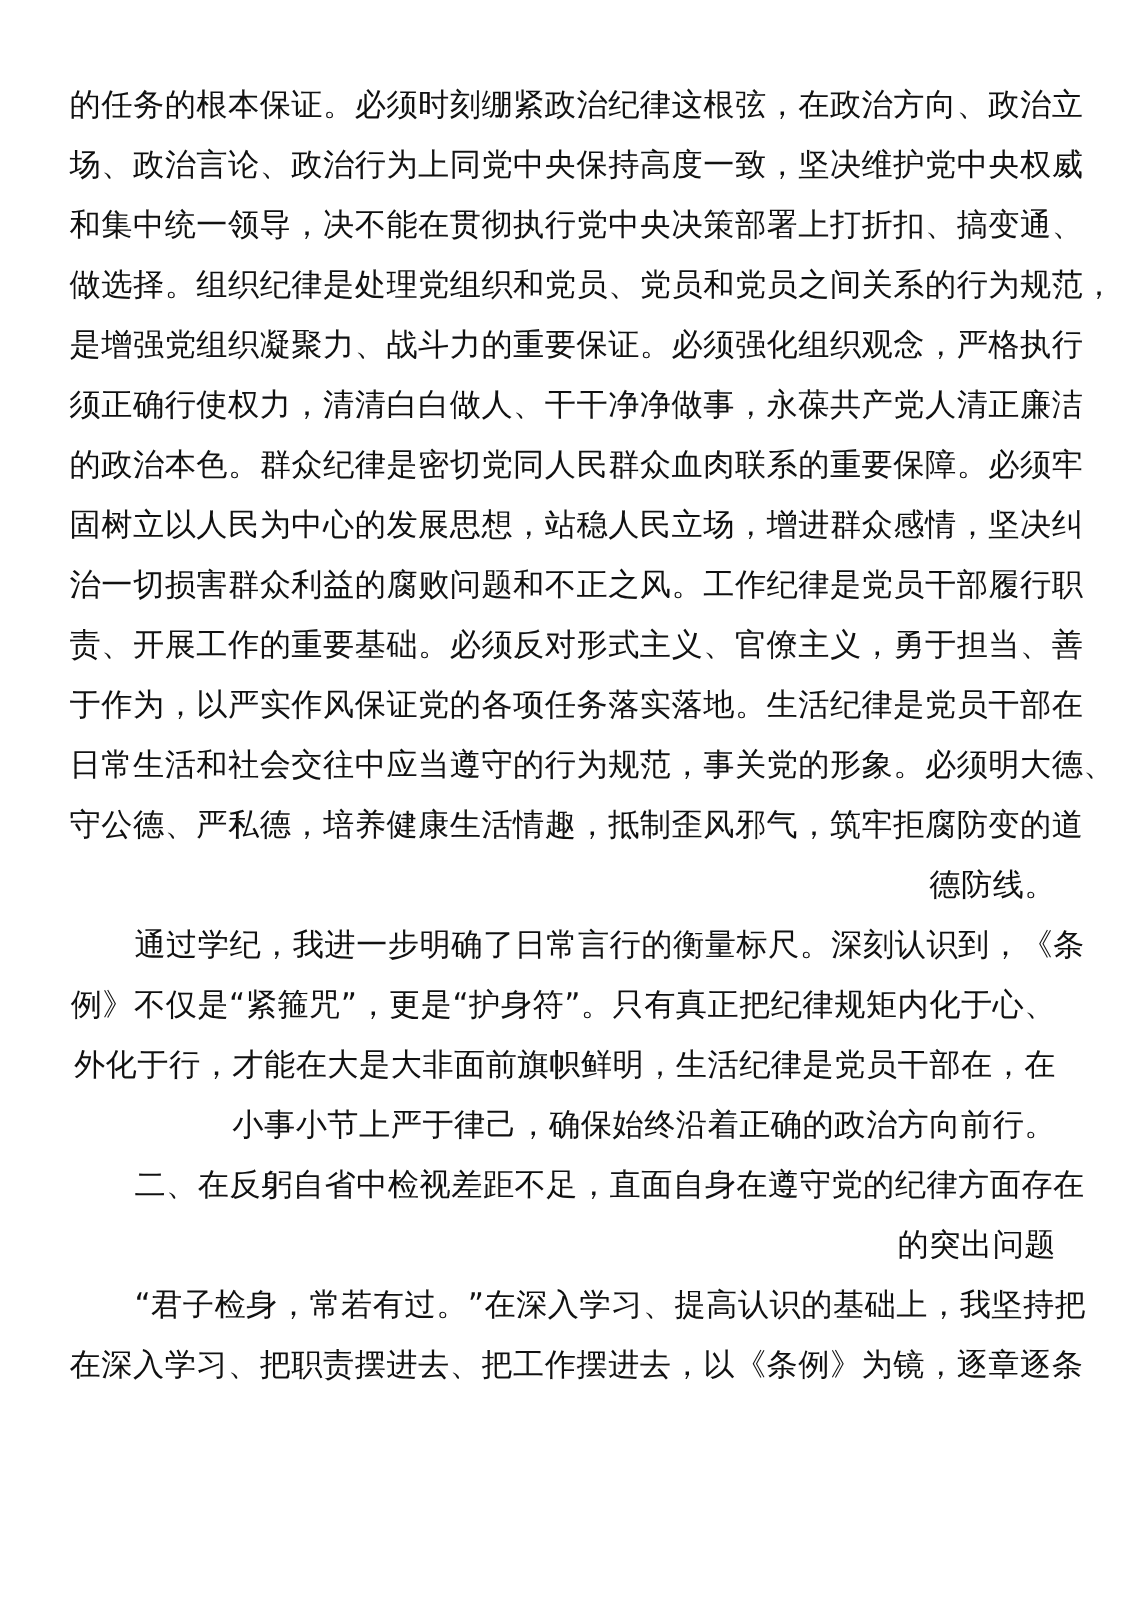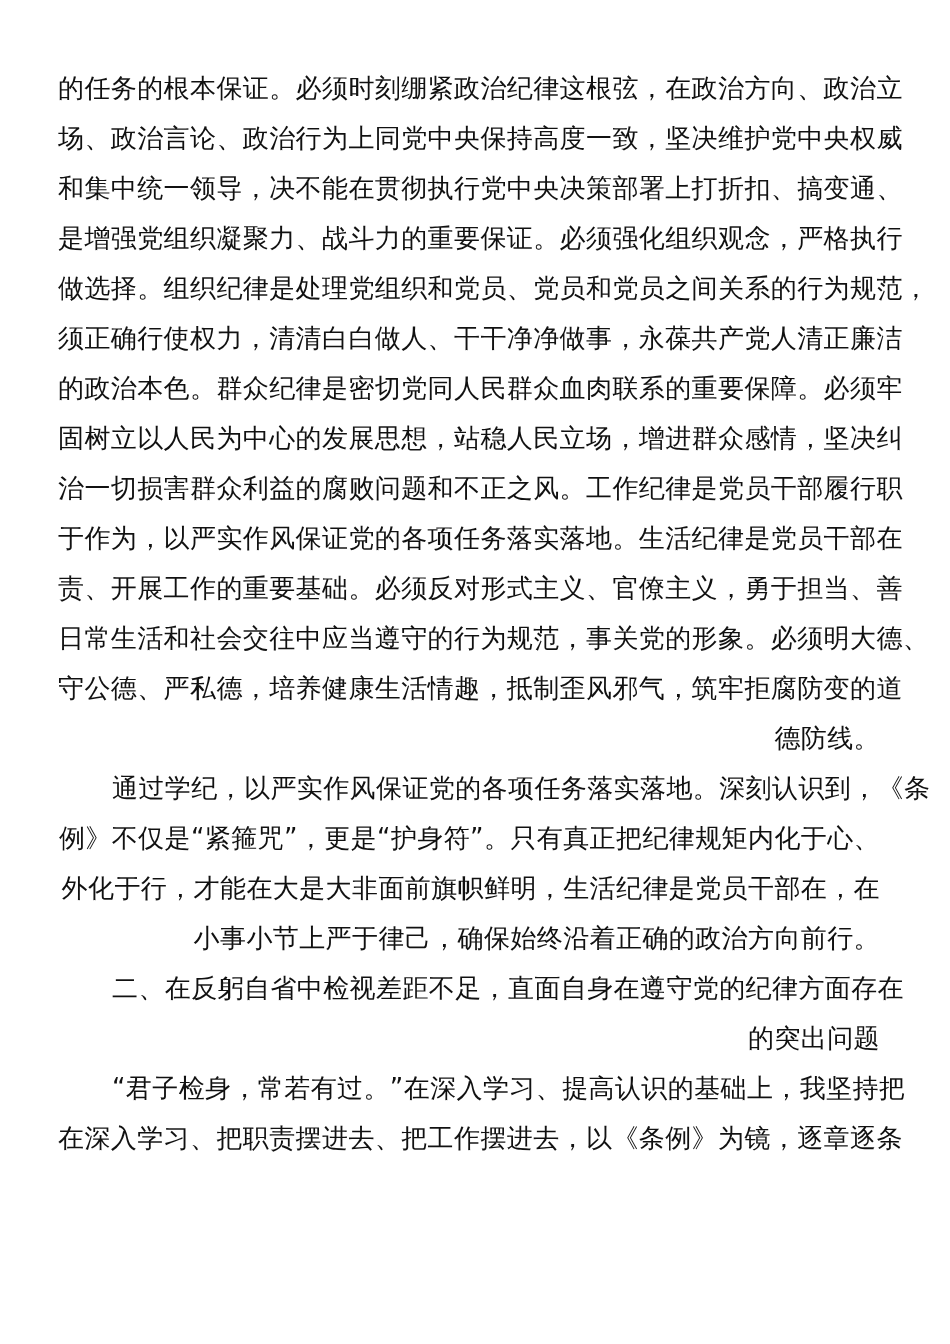--- a/index.html
+++ b/index.html
@@ -22,32 +22,32 @@
   }
   .indent { padding-left: 54px; }
 </style>
 </head>
 <body>
 
 <div class="page">
   <div class="line">的任务的根本保证。必须时刻绷紧政治纪律这根弦，在政治方向、政治立</div>
   <div class="line">场、政治言论、政治行为上同党中央保持高度一致，坚决维护党中央权威</div>
   <div class="line">和集中统一领导，决不能在贯彻执行党中央决策部署上打折扣、搞变通、</div>
+  <div class="line">做选择。组织纪律是处理党组织和党员、党员和党员之间关系的行为规范，</div>
   <div class="line">是增强党组织凝聚力、战斗力的重要保证。必须强化组织观念，严格执行</div>
-  <div class="line">做选择。组织纪律是处理党组织和党员、党员和党员之间关系的行为规范，</div>
   <div class="line">须正确行使权力，清清白白做人、干干净净做事，永葆共产党人清正廉洁</div>
   <div class="line">的政治本色。群众纪律是密切党同人民群众血肉联系的重要保障。必须牢</div>
   <div class="line">固树立以人民为中心的发展思想，站稳人民立场，增进群众感情，坚决纠</div>
   <div class="line">治一切损害群众利益的腐败问题和不正之风。工作纪律是党员干部履行职</div>
+  <div class="line">责、开展工作的重要基础。必须反对形式主义、官僚主义，勇于担当、善</div>
   <div class="line">于作为，以严实作风保证党的各项任务落实落地。生活纪律是党员干部在</div>
-  <div class="line">责、开展工作的重要基础。必须反对形式主义、官僚主义，勇于担当、善</div>
   <div class="line">日常生活和社会交往中应当遵守的行为规范，事关党的形象。必须明大德、</div>
   <div class="line">守公德、严私德，培养健康生活情趣，抵制歪风邪气，筑牢拒腐防变的道</div>
   <div class="line">德防线。</div>
-  <div class="line indent">通过学纪，以严实作风保证党的各项任务落实落地。深刻认识到，《条</div>
+  <div class="line indent">通过学纪，我进一步明确了日常言行的衡量标尺。深刻认识到，《条</div>
   <div class="line">例》不仅是“紧箍咒”，更是“护身符”。只有真正把纪律规矩内化于心、</div>
   <div class="line">外化于行，才能在大是大非面前旗帜鲜明，生活纪律是党员干部在，在</div>
   <div class="line">小事小节上严于律己，确保始终沿着正确的政治方向前行。</div>
   <div class="line indent">二、在反躬自省中检视差距不足，直面自身在遵守党的纪律方面存在</div>
   <div class="line">的突出问题</div>
   <div class="line indent">“君子检身，常若有过。”在深入学习、提高认识的基础上，我坚持把</div>
   <div class="line">在深入学习、把职责摆进去、把工作摆进去，以《条例》为镜，逐章逐条</div>
 </div>
 
 </body></html>

